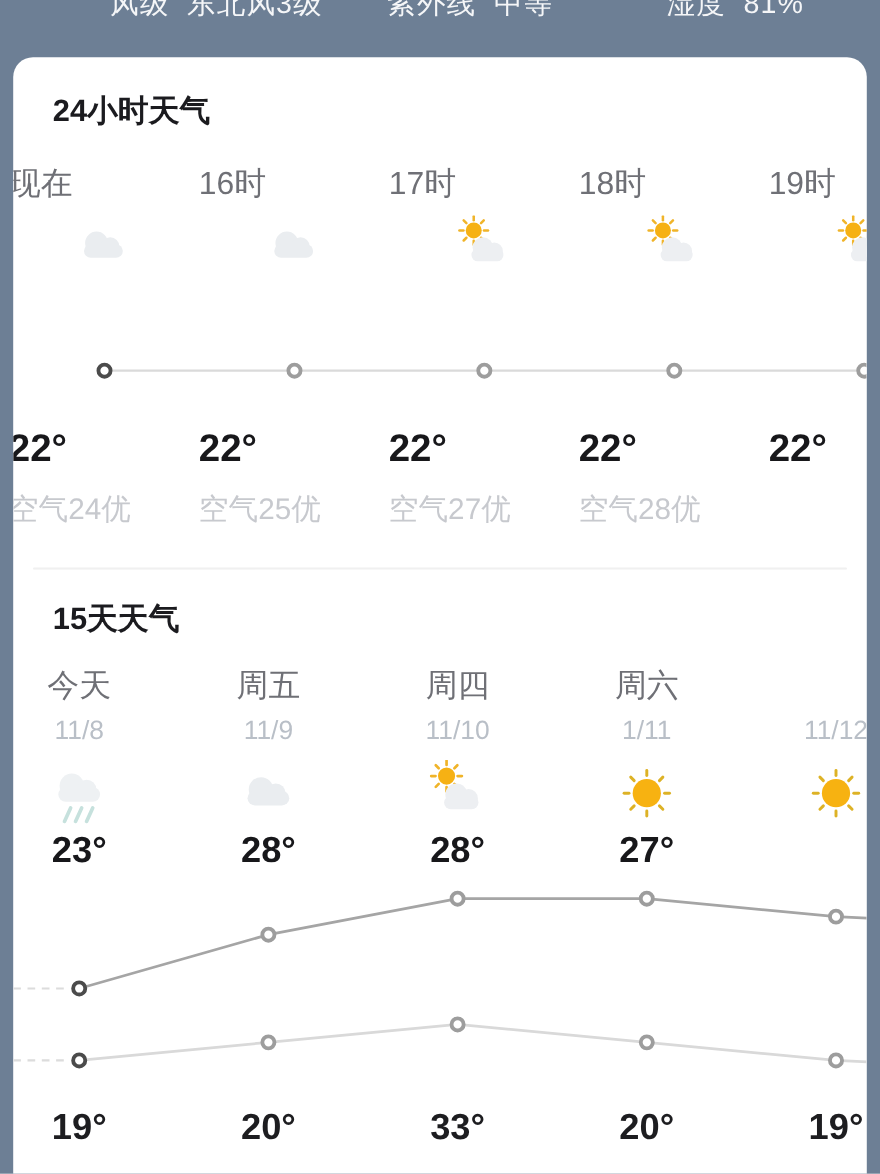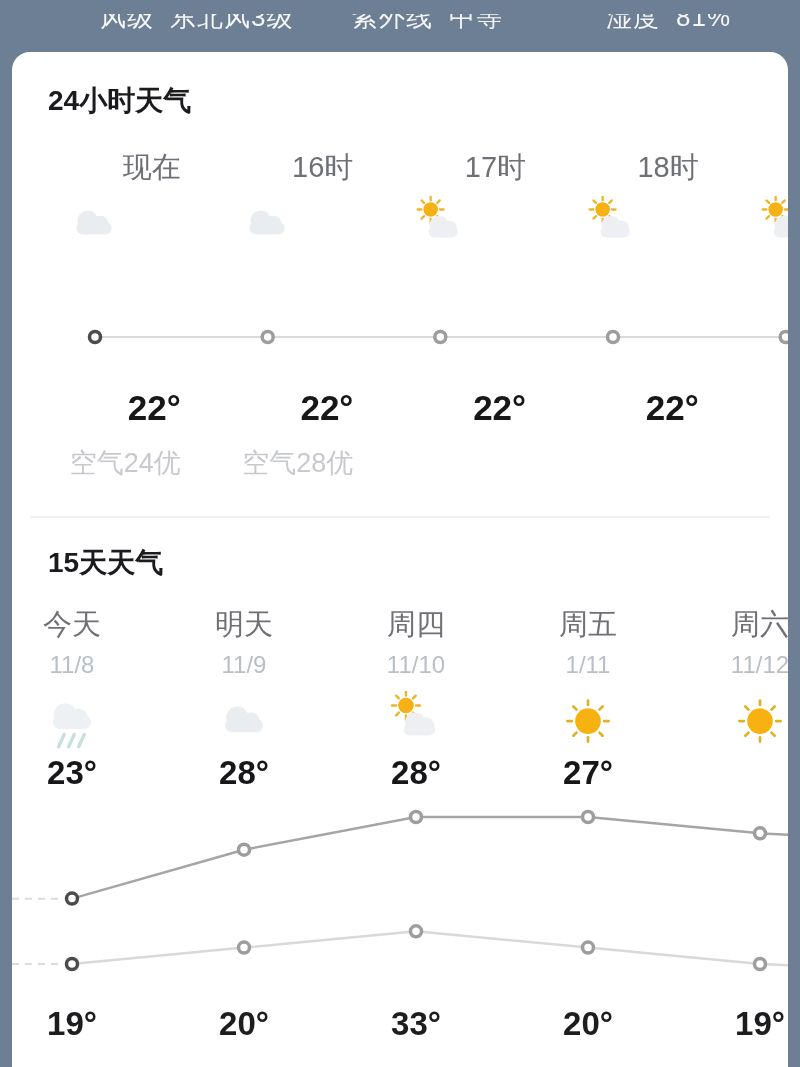--- a/index.html
+++ b/index.html
@@ -1,32 +1,32 @@
 <!DOCTYPE html>
 <html><head>
 <meta charset="utf-8">
 <style>
   html,body{margin:0;padding:0}
   body{width:800px;height:1067px;background:#6d7f95;overflow:hidden;position:relative;
        font-family:"Liberation Sans","DejaVu Sans",sans-serif;}
   
-  .statusbar{position:absolute;top:14px;left:0;width:800px;height:15px;overflow:hidden}
+  .statusbar{position:absolute;top:0;left:0;width:800px;height:15px;overflow:hidden}
   .sb-item{position:absolute;top:-14px;white-space:nowrap;font-size:26px;color:rgba(255,255,255,.93);letter-spacing:1px}
   .sb-item .lab{margin-right:16px}
   #sb-wind{left:100px}#sb-uv{left:352px}#sb-hum{left:606px}
   
   .card{position:absolute;left:12px;top:52px;width:776px;height:1015px;background:#ffffff;
         border-radius:18px 18px 0 0;overflow:hidden}
   .sec-title{position:absolute;left:36px;font-size:28px;font-weight:700;color:#1b1b1f}
   .strip{position:absolute;left:0;width:776px;overflow:hidden}
   #hourly-strip{top:0;height:466px}
   #daily-strip{top:466px;height:549px}
   .row{position:absolute;display:flex;width:900px;line-height:1.15}
   .hour-row{left:-4px}.day-row{left:-26px}
-  .hour-row .cell{flex:0 0 172.7px;text-align:right}
+  .hour-row .cell{flex:0 0 172.7px;text-align:left}
   .day-row .cell{flex:0 0 172px;text-align:center}
   .icon-cell{display:flex;justify-content:center;align-items:center}
   
   #t1{top:30px}
   #hour-times{top:99px;font-size:29px;color:#6f7076}
   #hour-icons{top:143px;height:56px}
   #hour-line{position:absolute;top:268px;left:0}
   #hour-temps{top:336px;font-size:35px;font-weight:700;color:#17171a}
   #hour-air{top:396px;font-size:27px;color:#c7c9ce}
   .divider{position:absolute;top:464px;left:18px;width:740px;height:2px;background:#f0f0f0;border-radius:1px}
@@ -149,32 +149,33 @@
       </svg>
     <div class="row hour-row" id="hour-temps">
         <div class="cell">22°</div>
         <div class="cell">22°</div>
         <div class="cell">22°</div>
         <div class="cell">22°</div>
         <div class="cell">22°</div>
       </div>
     <div class="row hour-row" id="hour-air">
         <div class="cell">空气24优</div>
+        <div class="cell">空气25优</div>
+        <div class="cell">空气27优</div>
         <div class="cell">空气28优</div>
       </div>
     <div class="divider"></div>
   </div>
 
   <div class="strip" id="daily-strip">
     <div class="sec-title" id="t2">15天天气</div>
     <div class="row day-row" id="day-names">
         <div class="cell">今天</div>
-        <div class="cell">明天</div>
+        <div class="cell">周五</div>
         <div class="cell">周四</div>
-        <div class="cell">周五</div>
         <div class="cell">周六</div>
       </div>
     <div class="row day-row" id="day-dates">
         <div class="cell">11/8</div>
         <div class="cell">11/9</div>
         <div class="cell">11/10</div>
         <div class="cell">1/11</div>
         <div class="cell">11/12</div>
       </div>
     <div class="row day-row" id="day-icons">

